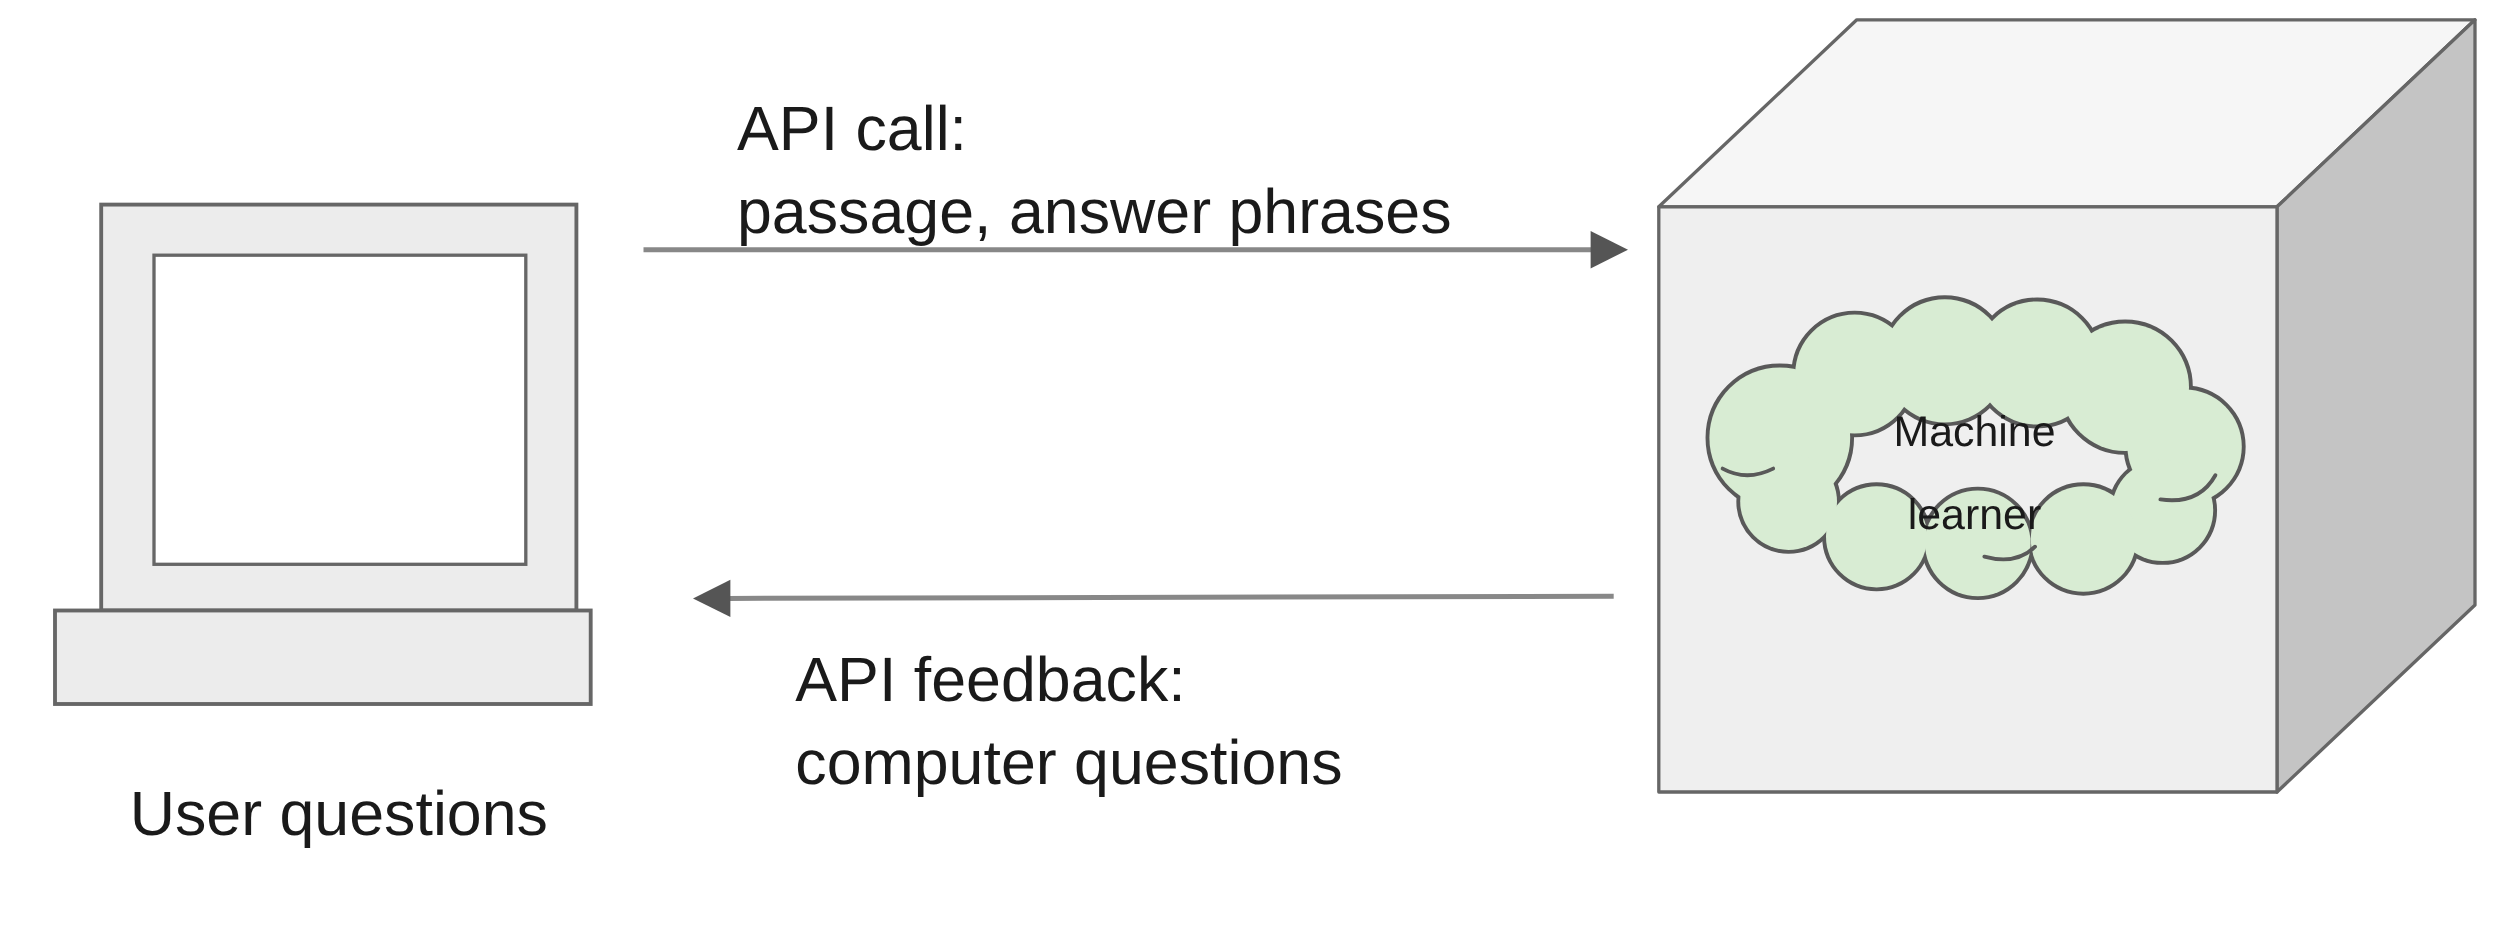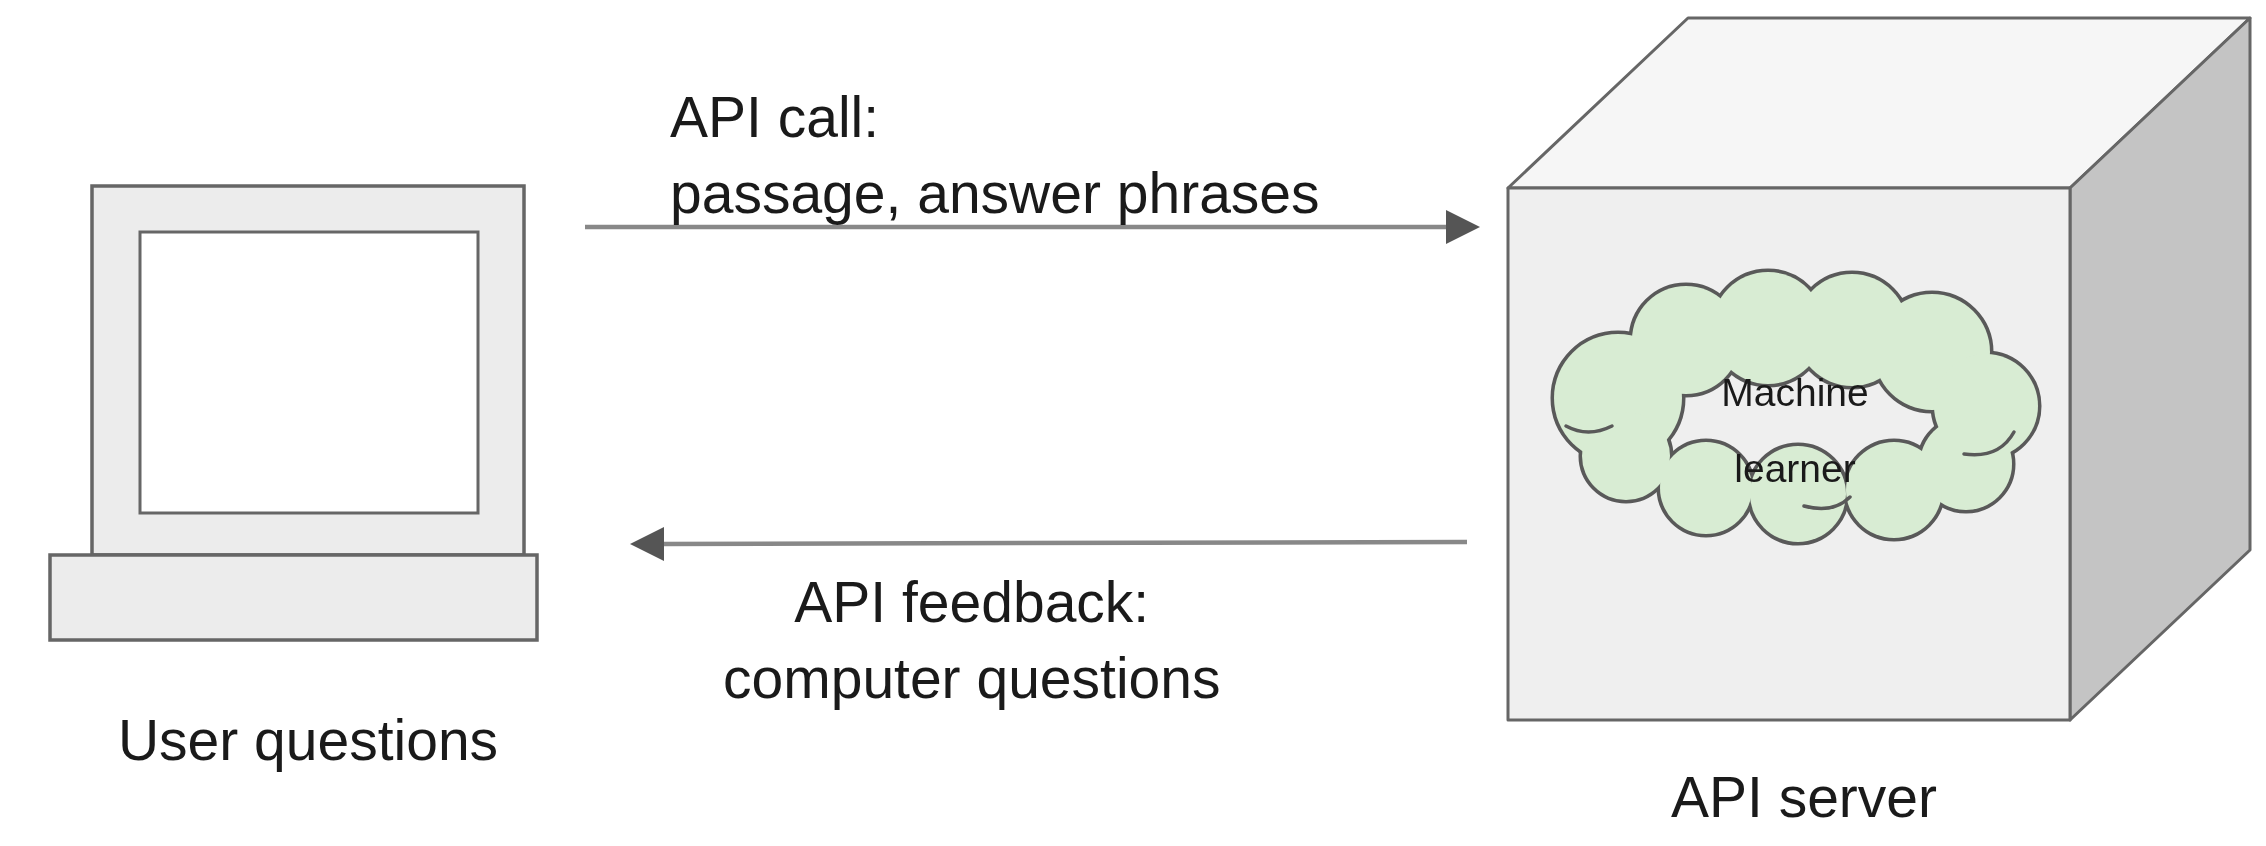--- a/index.html
+++ b/index.html
@@ -87,27 +87,26 @@
       <path class="cloud-hook" d="M 1566 426 q 22 12 46 0"></path>
       <path class="cloud-hook" d="M 1850 497 q -17 17 -46 9"></path>
     </g>
   </svg>
 
   <div class="label" style="left:670px; top:79px;">
     <div>API call:</div>
     <div>passage, answer phrases</div>
   </div>
 
-  <div class="label" style="left:723px; top:564px;text-align:center;">
+  <div class="label" style="left:723px; top:580px;">
     <div>API feedback:</div>
     <div>computer questions</div>
   </div>
 
   <div class="label cloud-text centered" style="left:1545px; top:355px;">
     <div>Machine</div>
     <div>learner</div>
   </div>
 
   <div class="label centered" style="left:58px; top:702px;">User questions</div>
 
-  <div class="label centered" style="left:1554px; top:759px;">API server</div>
 
 </div>
 
 </body></html>

